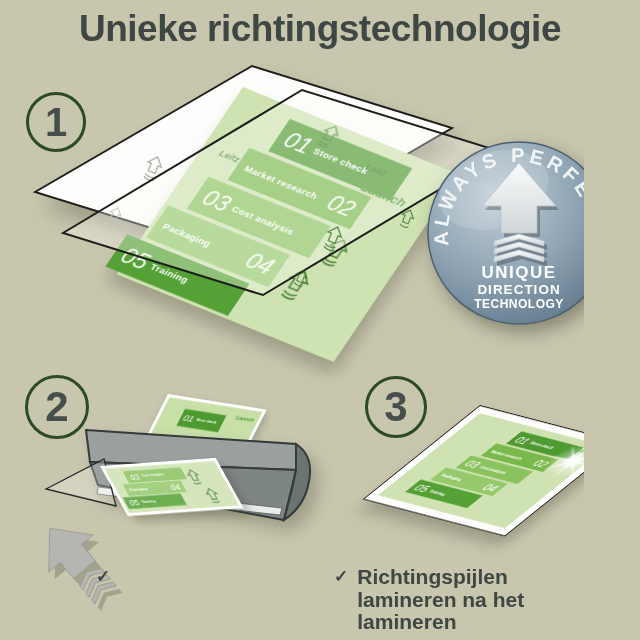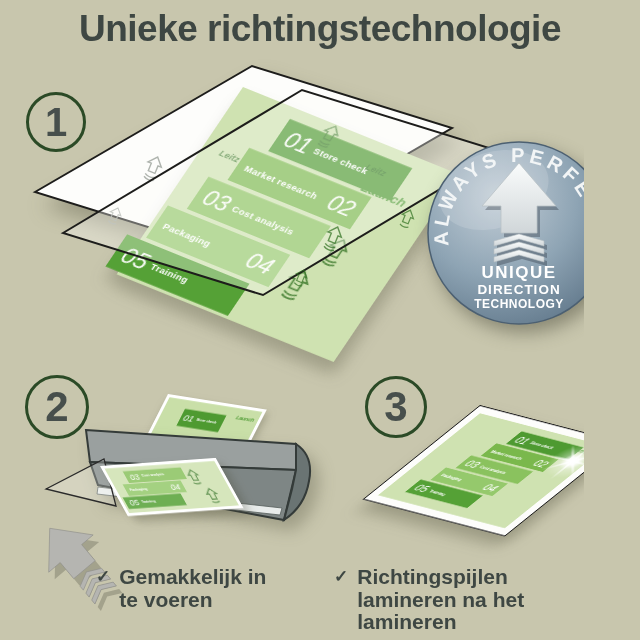--- a/index.html
+++ b/index.html
@@ -332,20 +332,19 @@
     </div>
   <div class="step-circle c2">
       <span>2</span>
     </div>
   <div class="step-circle c3">
       <span>3</span>
     </div>
 
   <div class="check-item k1">
     <span class="check">✓</span>
-    <span class="check-text">Gemakkelijk in te voeren</span>
   </div>
   <div class="check-item k2">
     <span class="check">✓</span>
     <span class="check-text">Richtingspijlen lamineren na het lamineren</span>
   </div>
 
 </div>
 
 </body></html>

